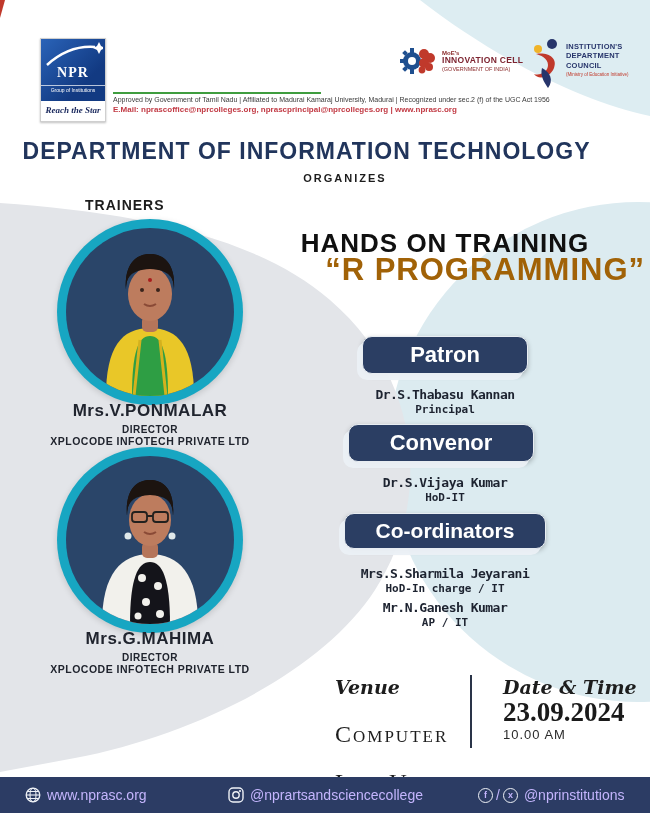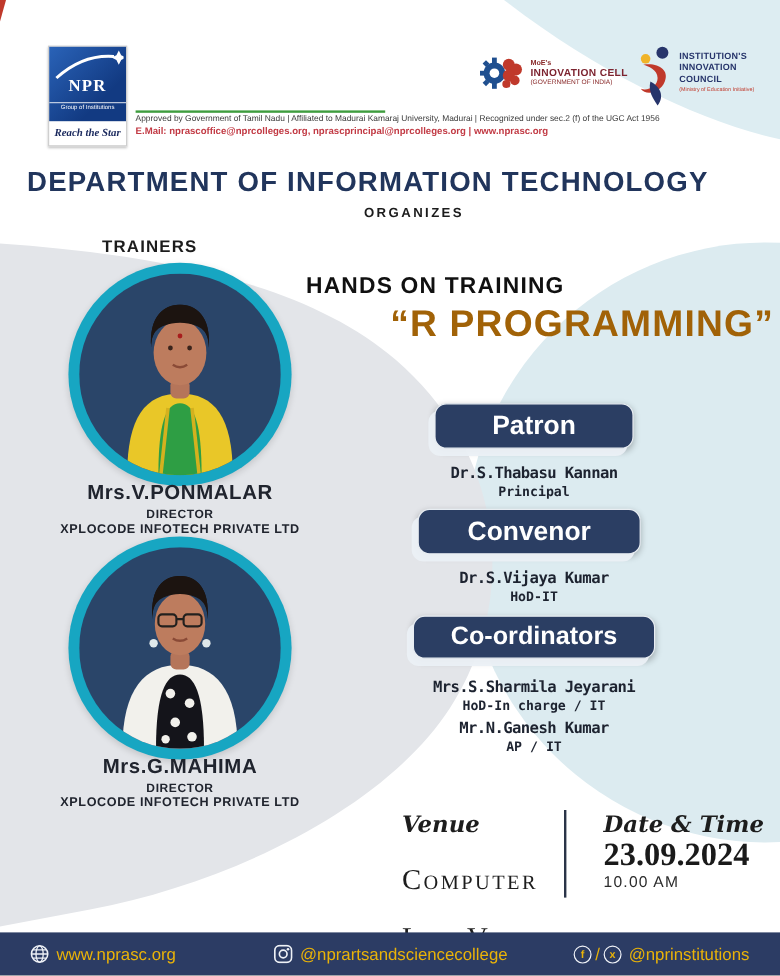--- a/index.html
+++ b/index.html
@@ -60,22 +60,22 @@
   #photo1 { left:57px; top:219px; }
   #photo2 { left:57px; top:447px; }
   .trainer-name { position:absolute; width:300px; text-align:center; color:#20242e; }
   .tn-name { font-size:17px; font-weight:800; letter-spacing:.5px; }
   .tn-role { font-size:10px; font-weight:800; margin-top:3px; letter-spacing:.5px; }
   .tn-co { font-size:10.5px; font-weight:800; letter-spacing:.5px; }
   #tname1 { left:0px; top:401px; }
   #tname2 { left:0px; top:629px; }
 
   
-  .event-line1 { position:absolute; left:255px; top:228px; width:380px; text-align:left;
-    font-size:19px; font-weight:800; color:#101010; letter-spacing:1px; }
+  .event-line1 { position:absolute; left:255px; top:228px; width:380px; text-align:center;
+    font-size:26px; font-weight:800; color:#101010; letter-spacing:1px; }
   .event-line2 { position:absolute; left:245px; top:252px; width:400px; text-align:right;
     font-size:31px; font-weight:800; color:#a16207; letter-spacing:1px; }
 
   
   .pill-btn { position:absolute; background:#2b3e63; color:#fff; text-align:center;
     font-size:22px; font-weight:bold; border-radius:10px; border:1px solid #e8edf2;
     box-shadow:-5px 6px 0 rgba(235,240,245,.95), 0 2px 5px rgba(0,0,0,.25);
     padding:5px 0; cursor:default; }
   #btn-patron   { left:362px; top:336px; width:166px; }
   #btn-convenor { left:348px; top:424px; width:186px; }
@@ -95,21 +95,21 @@
   .venue-block { position:absolute; left:335px; top:676px; }
   .venue-line { font-family:"Liberation Serif", serif; font-variant:small-caps;
     font-size:24px; letter-spacing:2px; color:#1d1d1d; line-height:1.0;margin-top:24px; }
   .dt-block { position:absolute; left:503px; top:676px; }
   .dt-date { font-family:"Liberation Serif", serif; font-weight:bold; font-size:27px; color:#1a1a1a; line-height:1.05; }
   .dt-time { font-size:13px; color:#2b2b2b; letter-spacing:1px; margin-top:1px; }
   .vd-divider { position:absolute; left:470px; top:675px; width:2px; height:73px; background:#2a3448; }
 
   
   .footer-bar { position:absolute; left:0; top:777px; width:650px; height:36px;
-    background:#2c3c64; display:flex; align-items:center; color:#eab308; font-size:14px; }
+    background:#2c3c64; display:flex; align-items:center; color:#c4b5fd; font-size:14px; }
   .f-item { display:flex; align-items:center; gap:6px; position:absolute; }
   #f-web { left:25px; }
   #f-insta { left:228px; }
   #f-social { left:478px; }
   .circle-ic { width:15px; height:15px; border:1.4px solid #eef1f6; border-radius:50%;
     font-size:9px; font-weight:bold; display:inline-flex; align-items:center; justify-content:center; }
 </style>
 </head>
 <body>
 
@@ -168,21 +168,21 @@
 
   <div class="iic-logo">
     <svg width="34" height="52" viewBox="0 0 34 52">
       <circle cx="24" cy="6" r="5" fill="#27356b"></circle>
       <circle cx="10" cy="11" r="4" fill="#f0b429"></circle>
       <path d="M8,16 C20,14 30,20 26,30 C22,40 10,42 6,36 C12,38 20,34 20,27 C20,20 12,17 8,16 Z" fill="#c0392b"></path>
       <path d="M14,30 C22,34 26,42 20,50 C16,44 12,38 14,30 Z" fill="#27356b"></path>
     </svg>
     <div class="iic-text">
       <div class="iic-l">INSTITUTION'S</div>
-      <div class="iic-l">INNOVATION</div>
+      <div class="iic-l">DEPARTMENT</div>
       <div class="iic-l">COUNCIL</div>
       <div class="iic-sub">(Ministry of Education Initiative)</div>
     </div>
   </div>
 
   <div class="dept-title">DEPARTMENT OF INFORMATION TECHNOLOGY</div>
   <div class="organizes">ORGANIZES</div>
   <div class="trainers-label">TRAINERS</div>
 
   <div class="photo-ring" id="photo1">

